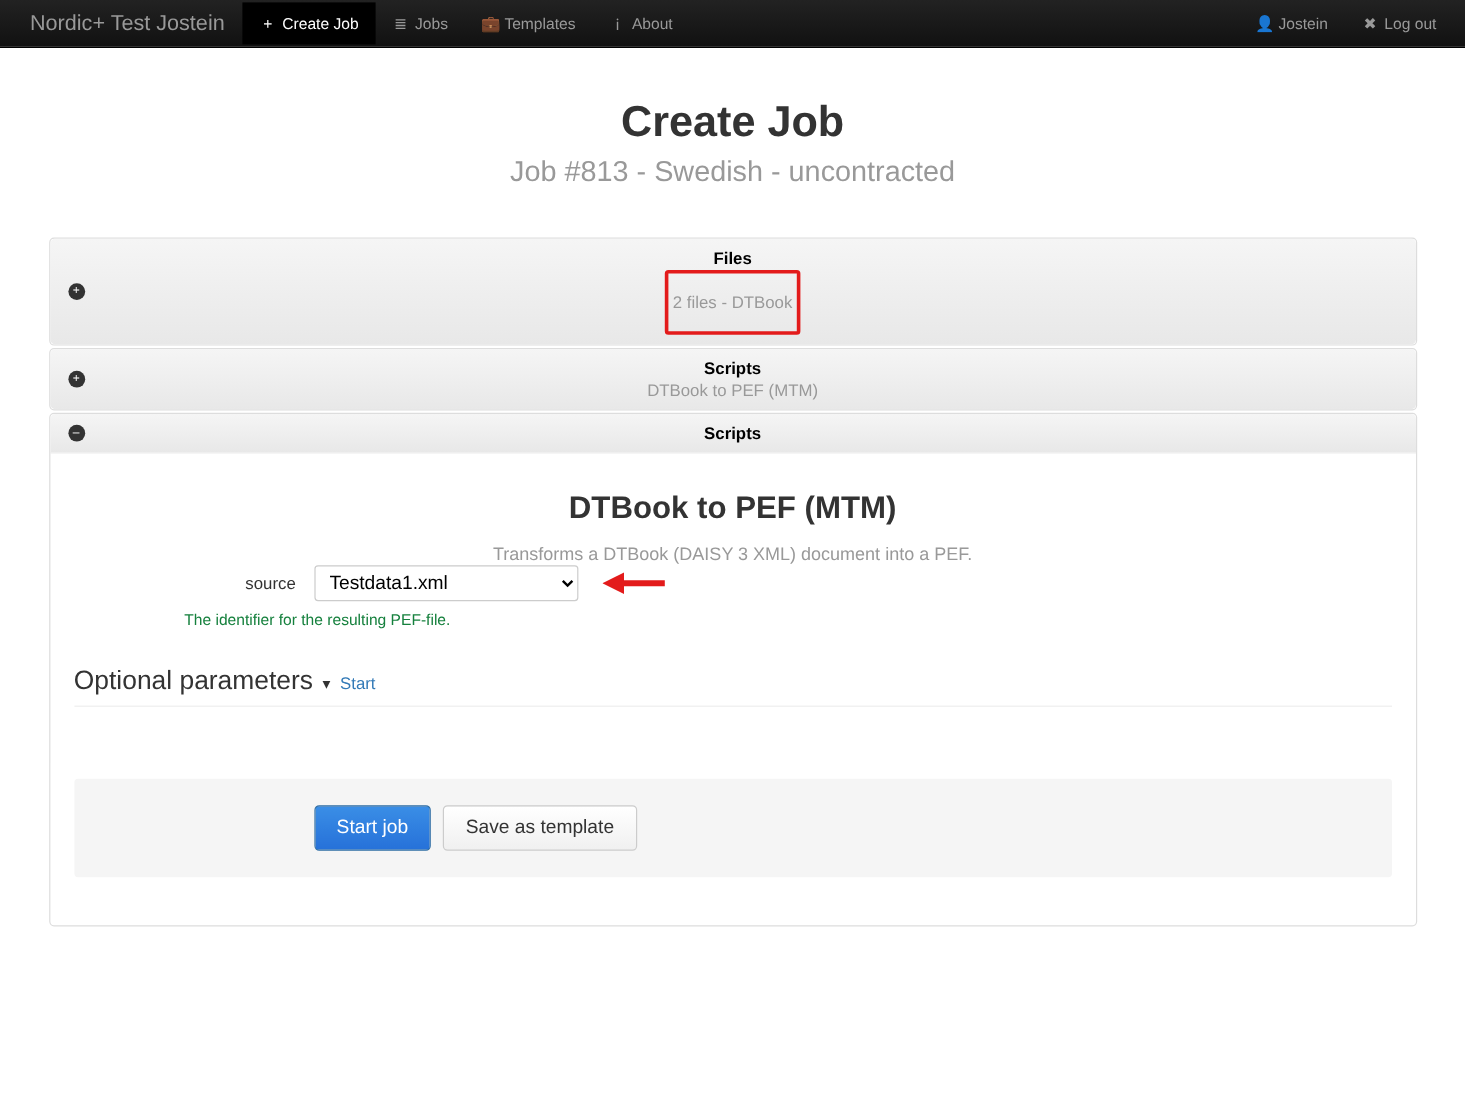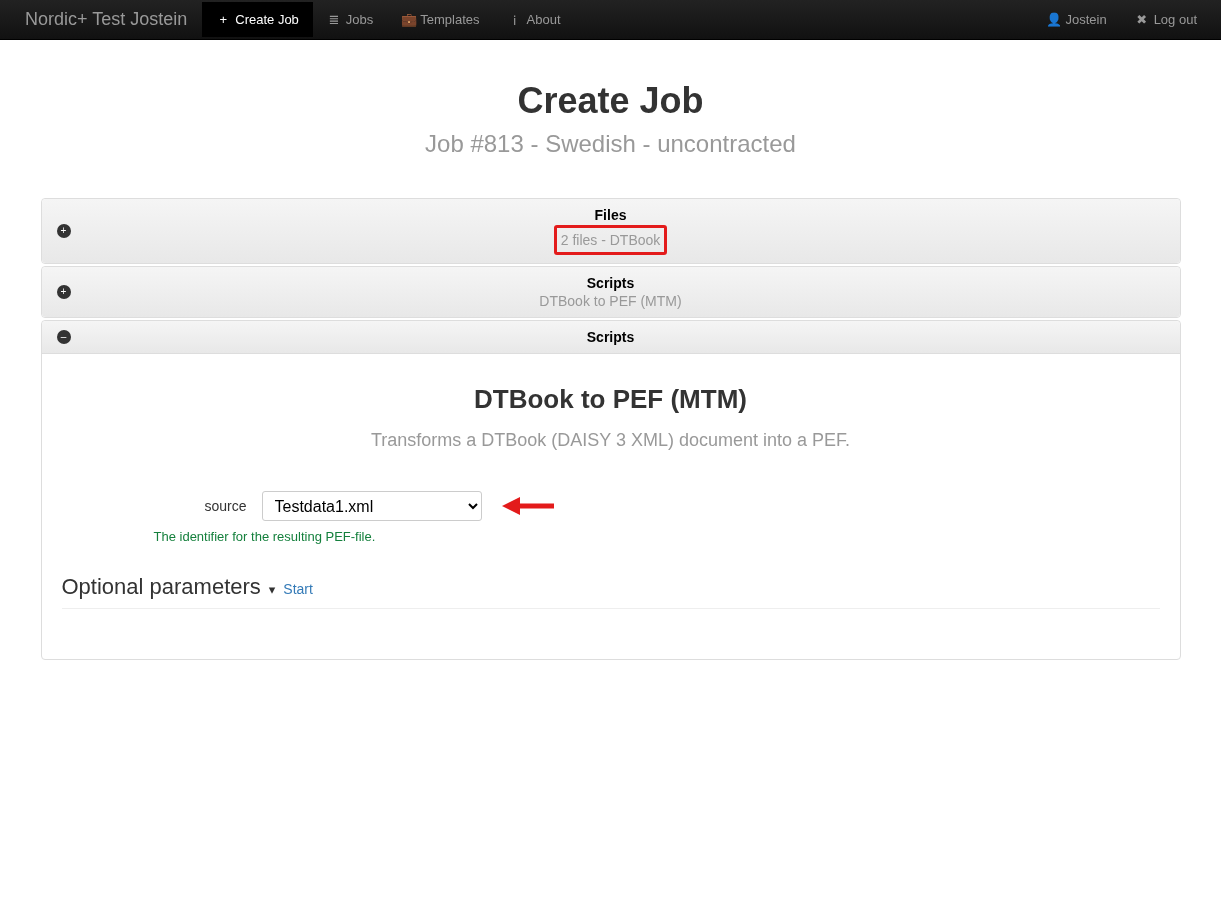--- a/index.html
+++ b/index.html
@@ -133,38 +133,37 @@
     }
     .panel-subtitle {
       font-size: 14px;
       color: #999;
       margin-top: 2px;
     }
     .panel-subtitle.highlighted {
       display: inline-block;
       border: 3px solid #e31b1b;
       border-radius: 3px;
-      padding: 4px 4px;
+      padding: 16px 4px;
       color: #999;
     }
 
     .panel-body {
       padding: 30px 20px 40px;
     }
     .section-title {
       text-align: center;
       font-size: 26px;
       font-weight: bold;
       margin-bottom: 15px;
     }
     .section-desc {
       text-align: center;
       color: #999;
-      font-size: 18px;
-      margin-bottom: 40px;
+      font-size: 15px;
     }
 
     
     .form-row {
       display: flex;
       align-items: center;
       margin-bottom: 18px;
       position: relative;
     }
     .form-label {
@@ -343,15 +342,19 @@
       </div>
 
       <div class="help-text">The identifier for the resulting PEF-file.</div>
 
       <div class="optional-params">
         <h3>Optional parameters</h3>
         <span class="chevron">▾</span>
         <a href="#">Start</a>
       </div>
 
+      <div class="action-bar">
+        <button class="btn btn-primary">Start job</button>
+        <button class="btn btn-default">Save as template</button>
+      </div>
     </div>
   </div>
 </div>
 
 </body></html>

